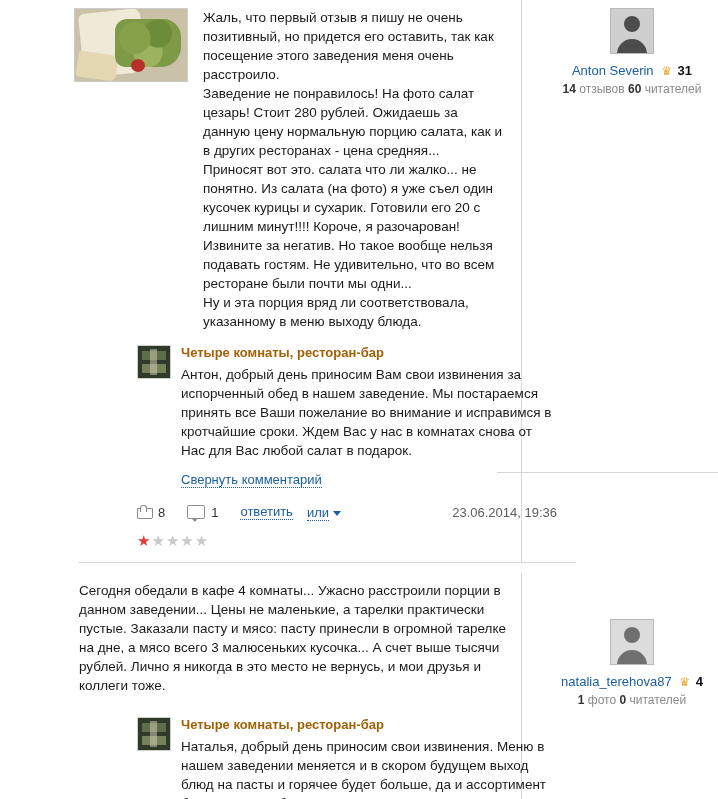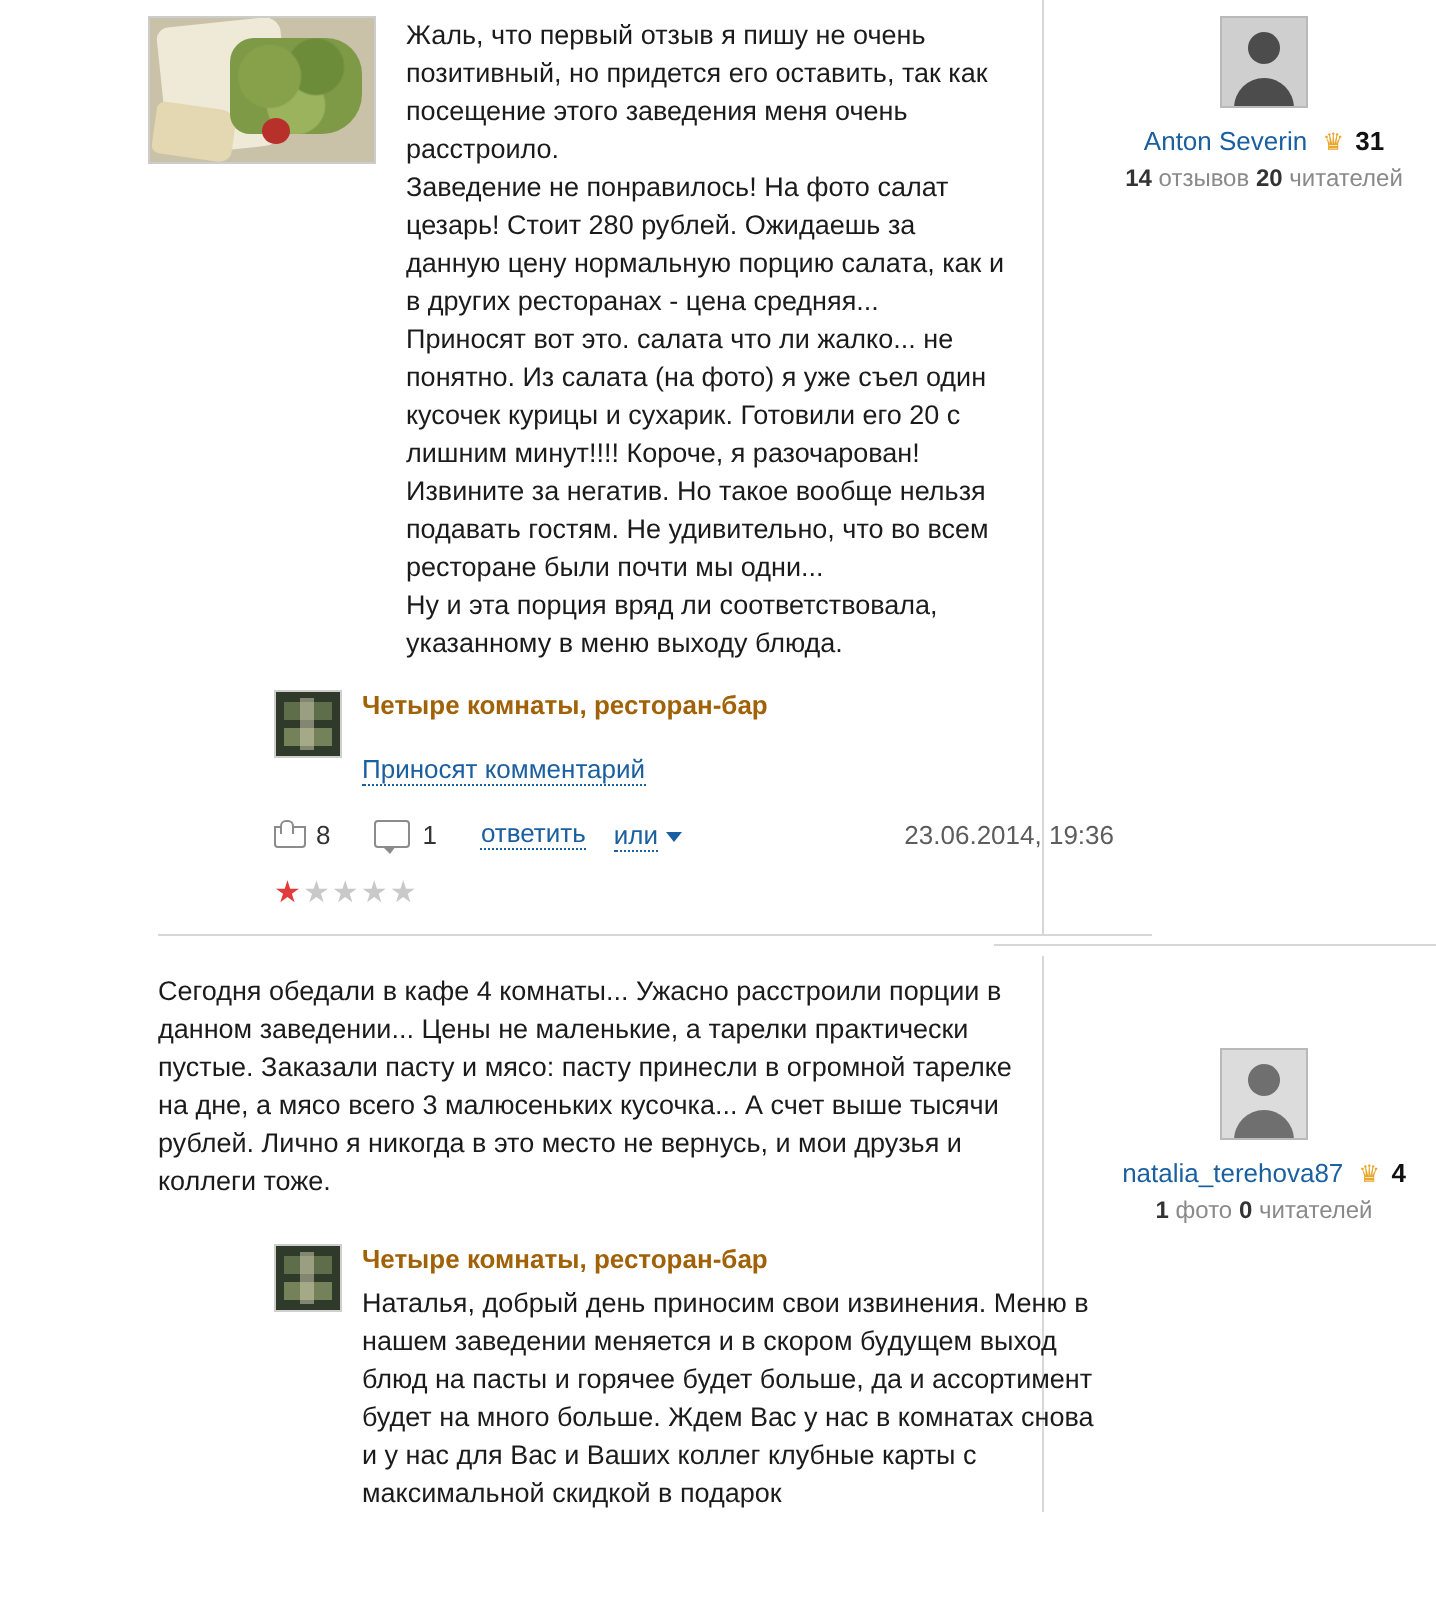--- a/index.html
+++ b/index.html
@@ -341,21 +341,22 @@
       </div>
 
       <div class="reply">
         <div class="reply-logo">
           <div class="l1"></div>
             <div class="l2"></div>
             <div class="l3"></div>
         </div>
         <div class="reply-body">
           <div class="reply-title">Четыре комнаты, ресторан-бар</div>
-          <div class="collapse-link">Приносят комментарий</div>
+          <div class="reply-text">Антон, добрый день приносим Вам свои извинения за испорченный обед в нашем заведение. Мы постараемся принять все Ваши пожелание во внимание и исправимся в кротчайшие сроки. Ждем Вас у нас в комнатах снова от Нас для Вас любой салат в подарок.</div>
+          <div class="collapse-link">Свернуть комментарий</div>
         </div>
       </div>
 
       <div class="actions">
         <div class="act">
           <span class="thumb-icon"></span>
           <span class="num">8</span>
         </div>
         <div class="act">
           <span class="cmt-icon"></span>
@@ -379,21 +380,21 @@
           <div class="body"></div>
       </div>
       <div class="user-line">
         <span class="user-name">Anton Severin</span>
         <span class="crown">♛</span>
         <span class="user-score">31</span>
       </div>
       <div class="user-stats">
         <b>14</b>
         <span>отзывов</span>
-        <b>20</b>
+        <b>60</b>
         <span class="lnk">читателей</span>
       </div>
     </div>
   </div>
 
   <div class="right-sep" style="top:472px"></div>
 
   <div class="review" style="margin-top:10px">
     <div class="review-left">
       <div class="review-text no-photo">

